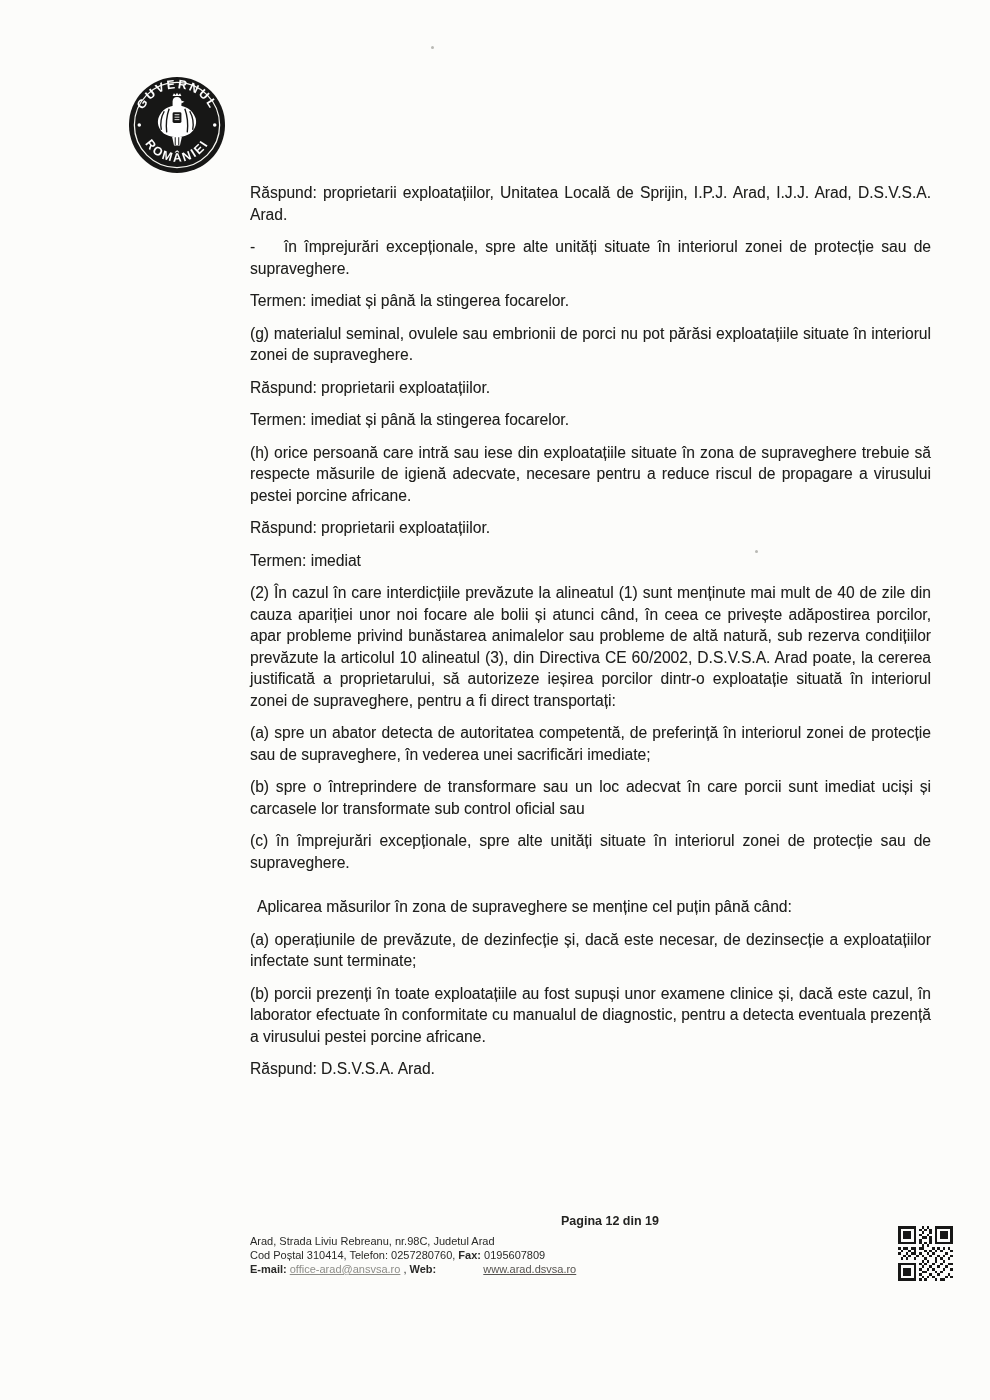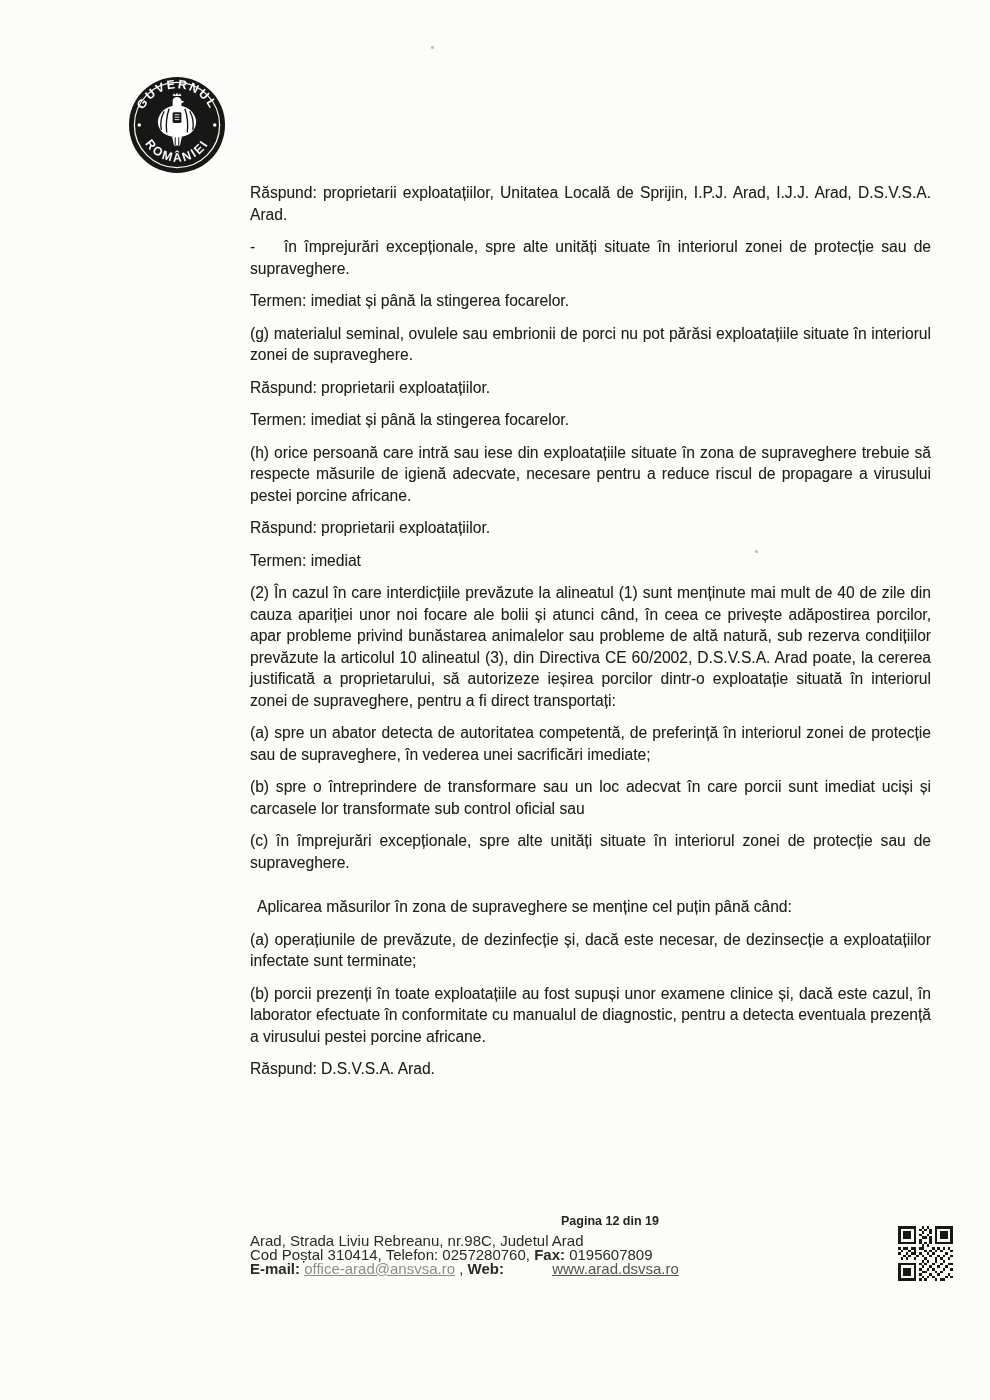--- a/index.html
+++ b/index.html
@@ -29,21 +29,21 @@
   .dash{display:inline-block;width:34px;}
   .gap-top{margin-top:23px;}
   .indent-sm{text-indent:7px;}
   
   .page-number{
     position:absolute;left:545px;top:1214px;
     font-size:12.5px;font-weight:700;color:#242422;margin-left:16px;
   }
   .contact{
     position:absolute;left:250px;top:1234px;
-    font-size:15px;line-height:14px;color:#2a2a28;
+    font-size:11px;line-height:14px;color:#2a2a28;
   }
   .contact .lbl{font-weight:700;}
   .link{text-decoration:underline;}
   .email-link{color:#8d8d88;}
   .web-link{color:#56534f;margin-left:44px;}
   .qr{position:absolute;left:898px;top:1226px;width:55px;height:55px;}
   .speck{position:absolute;width:3px;height:3px;border-radius:50%;background:#b9b9b4;}
   .speck-1{left:431px;top:46px;}
   .speck-2{left:755px;top:550px;}
 </style>

